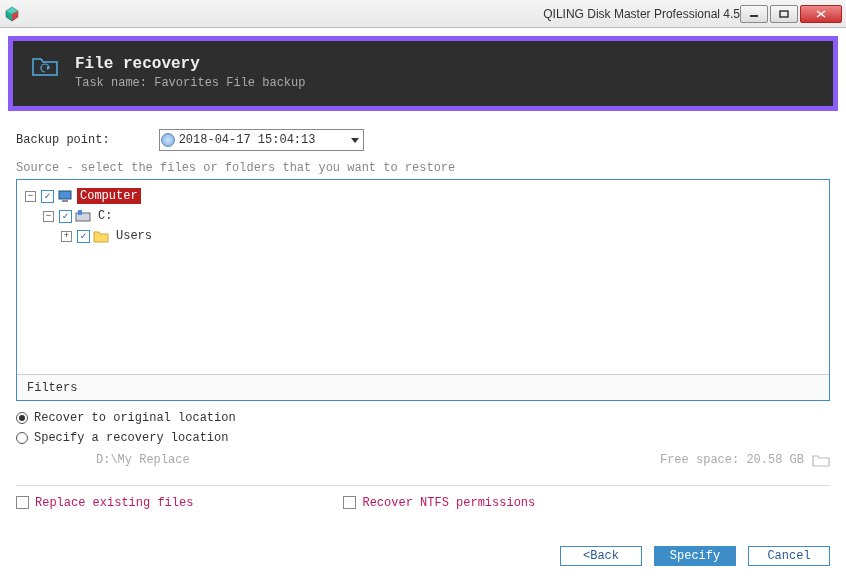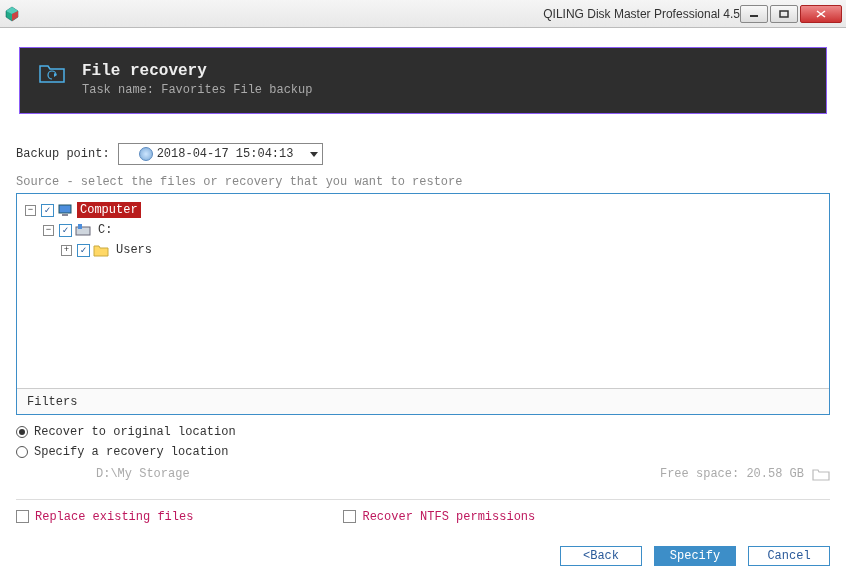--- a/index.html
+++ b/index.html
@@ -45,22 +45,22 @@
 }
 .win-min, .win-max { background: linear-gradient(#f8f8f8,#ddd); }
 .win-close { background: linear-gradient(#e88,#c33); color: #fff; border-color: #a22; width: 42px; }
 .header-dark {
   background: #2e2e2e;
   color: #d8d8d8;
   padding: 14px 18px 16px;
   display: flex;
   align-items: flex-start;
   gap: 16px;
-  border: 1px solid #8b5cf6;
-  margin: 19px;
+  border: 5px solid #8b5cf6;
+  margin: 8px;
 }
 .header-icon {
   width: 28px; height: 22px;
 }
 .header-title {
   font-family: "Courier New", Consolas, monospace;
   font-size: 16px;
   font-weight: bold;
   color: #eee;
 }
@@ -78,22 +78,23 @@
 }
 .row { display: flex; align-items: center; margin-bottom: 10px; }
 .label { margin-right: 8px; }
 .dropdown {
   border: 1px solid #888;
   height: 22px;
   width: 205px;
   background: #fff;
   display: flex;
   align-items: center;
-  padding: 0 20px;
+  padding: 0 1px;
   position: relative;
+  margin-left: 41px;
 }
 .dropdown-arrow {
   position: absolute;
   right: 4px;
   border-left: 4px solid transparent;
   border-right: 4px solid transparent;
   border-top: 5px solid #333;
 }
 .dd-icon {
   width: 14px; height: 14px;
@@ -288,21 +289,21 @@
 
   <div class="row">
     <span class="label">Backup point:</span>
     <div class="dropdown">
       <span class="dd-icon"></span>
       <span>2018-04-17 15:04:13</span>
       <span class="dropdown-arrow"></span>
     </div>
   </div>
 
-  <div class="source-label">Source - select the files or recovery that you want to restore</div>
+  <div class="source-label">Source - select the files or folders that you want to restore</div>
 
   <div class="tree-box">
     <div class="tree">
 
       <div class="tree-row">
         <span class="expander">−</span>
         <span class="cb">✓</span>
         <svg class="node-icon" viewBox="0 0 16 14">
           <rect x="2" y="2" width="12" height="8" fill="#4d8edc" stroke="#256"></rect>
           <rect x="5" y="11" width="6" height="2" fill="#889"></rect>
@@ -339,21 +340,21 @@
   <div class="radio-row">
     <span class="radio checked"></span>
     <span>Recover to original location</span>
   </div>
   <div class="radio-row" style="margin-top:6px">
     <span class="radio"></span>
     <span>Specify a recovery location</span>
   </div>
 
   <div class="path-row">
-    <span>D:\My Storage</span>
+    <span>D:\My Replace</span>
     <span class="free-space">
       <span>Free space:</span>
       <span>20.58 GB</span>
     </span>
     <svg class="browse-icon" viewBox="0 0 18 14">
       <path d="M1 3 L6 3 L7 5 L17 5 L17 13 L1 13 Z" fill="none" stroke="#bbb" stroke-width="1.2"></path>
     </svg>
   </div>
 
   <div class="divider"></div>

